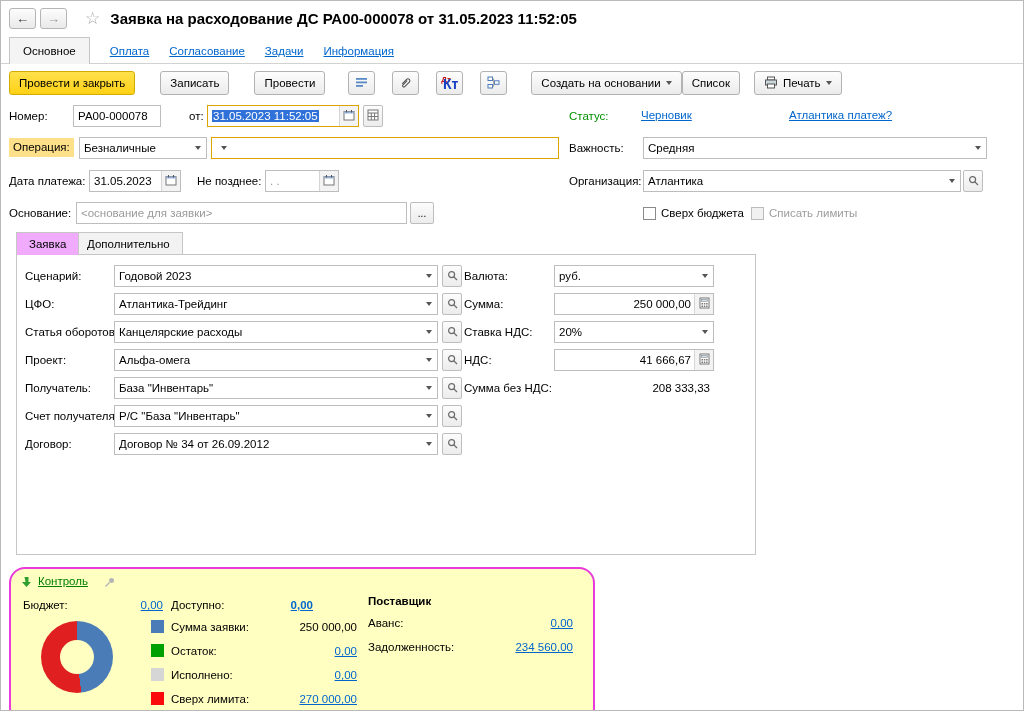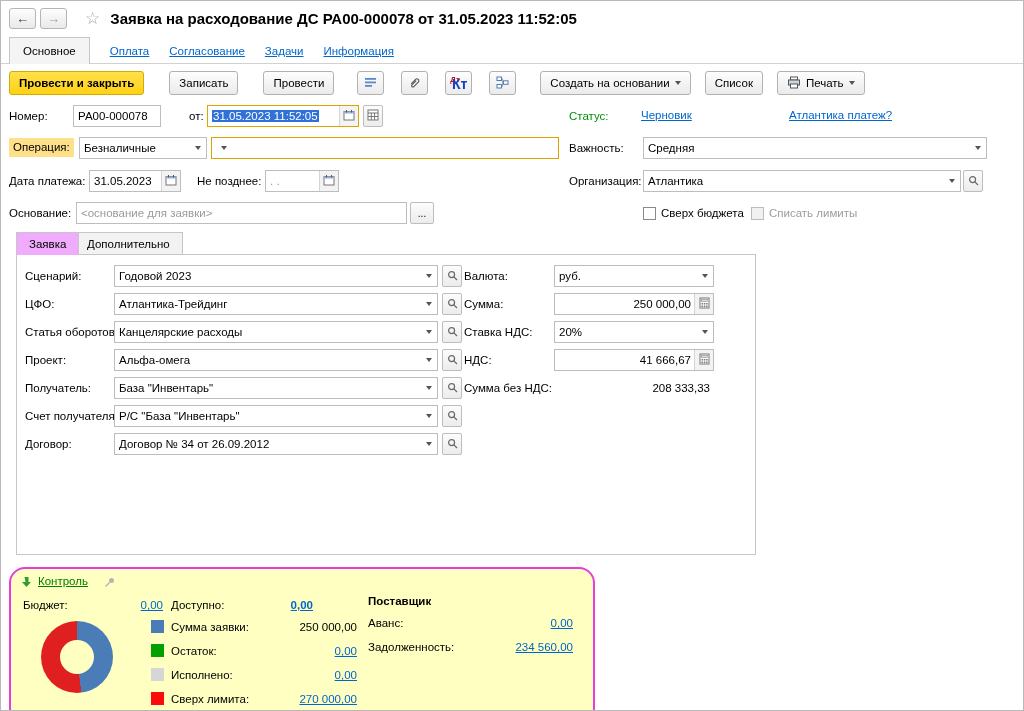--- a/index.html
+++ b/index.html
@@ -15,21 +15,21 @@
 
   
   .nav-sep{position:absolute;left:0;top:62px;width:100%;height:1px;background:#d2d2d2}
   .navbar{position:absolute;left:8px;top:36px;height:27px;display:flex;align-items:center;z-index:2}
   .nav-tab{height:27px;padding:0 13px;display:flex;align-items:center;border:1px solid #c6c6c6;border-bottom:none;background:#f4f4f4;cursor:pointer}
   .nav-link{color:#0066cc;text-decoration:underline;cursor:pointer;margin-left:20px;white-space:nowrap}
 
   
   .toolbar{position:absolute;left:8px;top:70px;height:24px;display:flex;align-items:center}
   .btn{height:24px;display:inline-flex;align-items:center;gap:5px;padding:0 9px;border:1px solid #b2b2b2;border-radius:3px;background:linear-gradient(#fdfdfd,#ebebeb);font-family:inherit;font-size:11.5px;cursor:pointer;white-space:nowrap}
-  .btn-primary{background:linear-gradient(#ffe14d,#ffd116);border-color:#d2ac00;font-weight:bold}
+  .btn-primary{background:linear-gradient(#ffe14d,#ffd116);border-color:#d2ac00;font-weight:normal}
   .icon-btn{width:27px;padding:0;justify-content:center}
   .icon-group{display:flex;gap:17px}
   .caret{width:0;height:0;border-left:3.5px solid transparent;border-right:3.5px solid transparent;border-top:4px solid #555}
   .dtkt{position:relative;width:17px;height:17px}
   .dtkt .dt{position:absolute;left:0;top:0;font-size:8px;font-weight:bold;color:#c41414}
   .dtkt .kt{position:absolute;right:0;bottom:0;font-size:14px;font-weight:bold;color:#1340c4}
 
   
   .lbl{position:absolute;height:22px;line-height:22px;white-space:nowrap}
   .lbl-green{color:#009000}
@@ -119,21 +119,21 @@
               <rect x="7.5" y="4.8" width="4.5" height="3.5" fill="#fff" stroke="#4a7cb8"></rect>
               <rect x="1" y="8.5" width="4.5" height="3.5" fill="#fff" stroke="#4a7cb8"></rect>
               <path d="M5.5 2.7 H6.6 V10.3 H5.5 M6.6 6.5 H7.5" fill="none" stroke="#999" stroke-width="0.9"></path>
             </svg></span>
         </button>
     </div>
     <button class="btn" style="margin-left:24px">
         <span>Создать на основании</span>
         <span class="caret"></span>
       </button>
-    <button class="btn" style="margin-left:14px">Список</button>
+    <button class="btn" style="">Список</button>
     <button class="btn" style="margin-left:14px">
         <span><svg width="14" height="13" viewBox="0 0 14 13">
             <rect x="3.5" y="1" width="7" height="3" fill="#fff" stroke="#555"></rect>
             <rect x="1.5" y="4" width="11" height="5" fill="#ccd6dd" stroke="#555"></rect>
             <rect x="3.5" y="8" width="7" height="4" fill="#fff" stroke="#555"></rect>
           </svg></span>
         <span>Печать</span>
         <span class="caret"></span>
       </button>
   </div>

